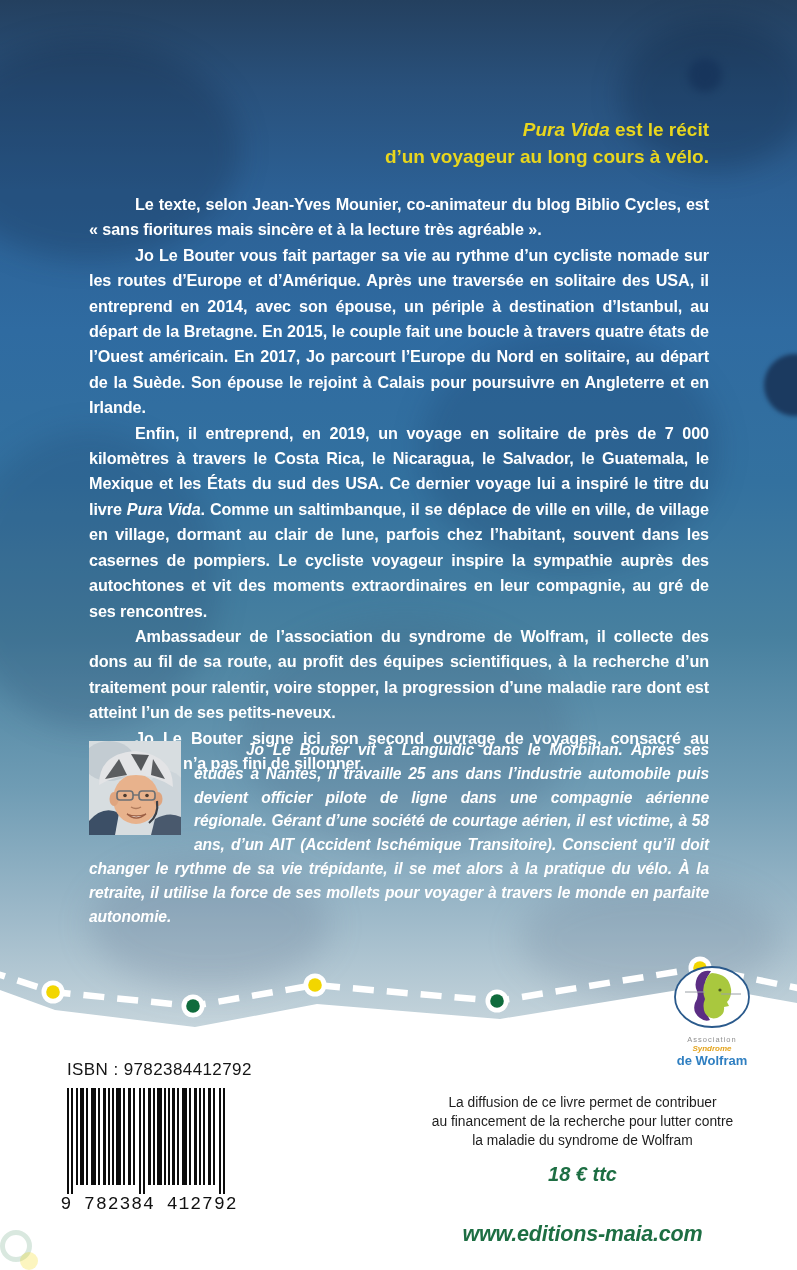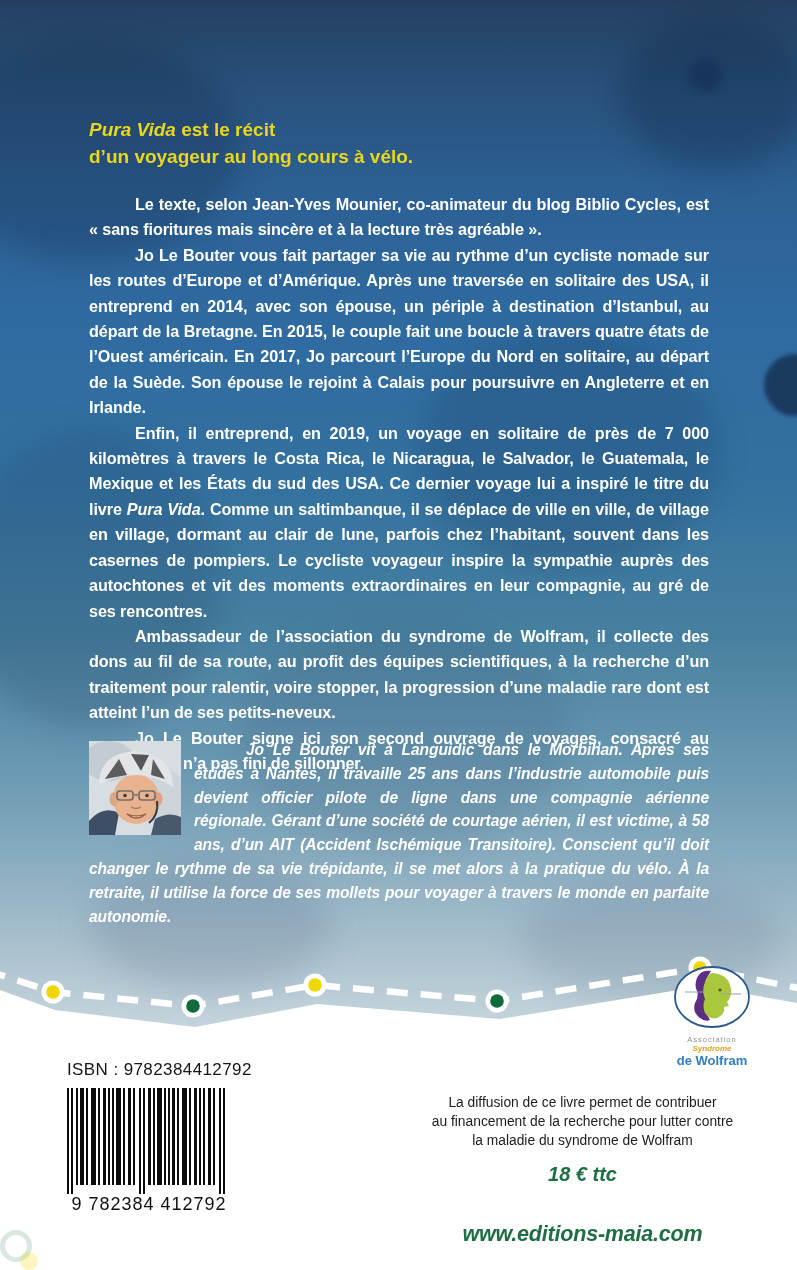--- a/index.html
+++ b/index.html
@@ -17,21 +17,21 @@
   .b4{left:-40px;top:430px;width:260px;height:300px;background:rgba(25,55,95,.18);}
   .b5{left:240px;top:620px;width:330px;height:230px;background:rgba(60,90,120,.16);}
   .b6{left:90px;top:860px;width:240px;height:130px;background:rgba(90,110,135,.22);filter:blur(16px);}
   .b7{left:520px;top:880px;width:260px;height:120px;background:rgba(95,115,140,.20);filter:blur(16px);}
   .pin{position:absolute;border-radius:50%;}
   .pin-right{left:764px;top:354px;width:62px;height:62px;background:#1b3a60;filter:blur(2px);}
   .pin-top{left:688px;top:58px;width:34px;height:34px;background:#16335a;filter:blur(4px);opacity:.8;}
 
   .content{position:absolute;left:89px;top:116px;width:620px;color:#fff;}
   .intro{
-    text-align:left;font-size:19px;font-weight:700;color:#e9d61d;
+    text-align:right;font-size:19px;font-weight:700;color:#e9d61d;
     line-height:27px;margin:0 0 22px 0;
   }
   .intro .it{font-style:italic;}
   .body-par{
     margin:0;font-size:16.2px;font-weight:700;line-height:25.4px;
     text-align:justify;text-indent:46px;letter-spacing:-0.1px;color:#fff;
   }
   .body-par .it{font-style:italic;}
 
   .bio{position:absolute;left:89px;top:738px;width:620px;color:#fff;}
@@ -50,21 +50,21 @@
   }
   .route{position:absolute;left:0;top:940px;width:797px;height:100px;}
 
   .isbn{
     position:absolute;left:67px;top:1060px;width:260px;
     font-size:17px;color:#161616;font-weight:400;letter-spacing:.4px;
   }
   .barcode{position:absolute;left:67px;top:1088px;width:162px;height:108px;}
   .barcode-digits{
     position:absolute;left:56px;top:1194px;width:186px;text-align:center;
-    font-family:Liberation Sans, sans-serif;font-size:18px;color:#111;letter-spacing:1px;
+    font-family:Liberation Mono, monospace;font-size:18px;color:#111;letter-spacing:1px;
   }
 
   .logo{position:absolute;left:660px;top:964px;width:104px;text-align:center;}
   .logo-l1{font-size:7.5px;color:#8f8f8f;letter-spacing:1px;margin-top:1px;}
   .logo-l2{font-size:8px;color:#e3a31c;font-weight:700;font-style:italic;margin-top:0px;}
   .logo-l3{font-size:13px;color:#2f7fc1;font-weight:700;margin-top:0px;}
 
   .right-col{position:absolute;left:420px;width:325px;text-align:center;}
   .note{top:1093px;font-size:13.8px;line-height:19px;color:#1d1d1d;}
   .price{top:1163px;font-size:20px;font-weight:700;font-style:italic;color:#1d6e43;}

